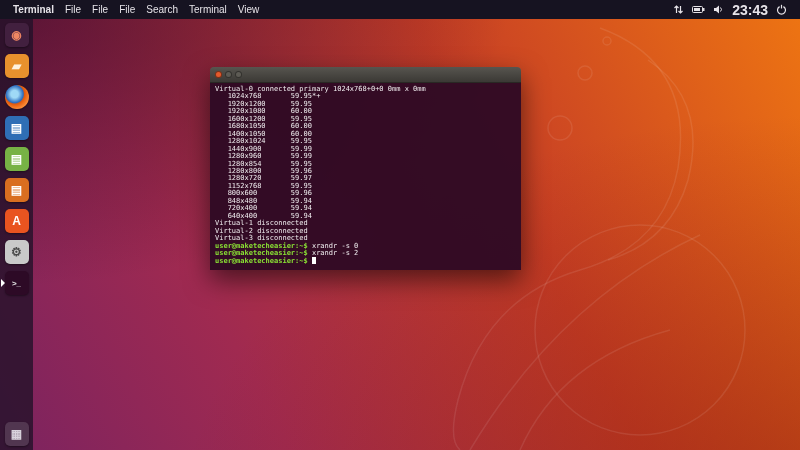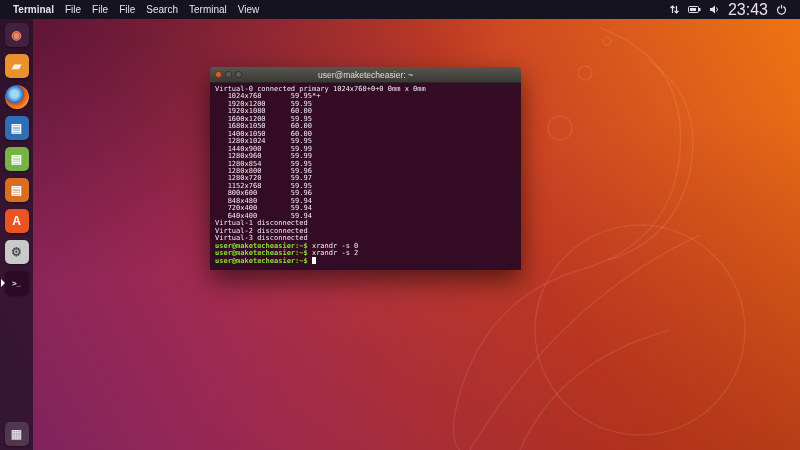--- a/index.html
+++ b/index.html
@@ -12,21 +12,21 @@
   .wallart{position:absolute;inset:0;z-index:1;pointer-events:none;}
 
   
   .topbar{position:absolute;left:0;top:0;right:0;height:19px;background:#161321;color:#e6e3e8;
     display:flex;align-items:center;font-size:10px;z-index:6;padding:0 13px;gap:11px;}
   .appname{font-weight:bold;}
   #menus{display:flex;gap:11px;}
   .menu-item{cursor:default;}
   .tray{margin-left:auto;display:flex;align-items:center;gap:8px;}
   .tray svg{display:block;}
-  .clock{font-weight:normal;font-size:16px;}
+  .clock{font-weight:bold;font-size:14px;}
 
   
   .launcher{position:absolute;left:0;top:19px;bottom:0;width:33px;background:rgba(35,18,41,.8);
     z-index:5;display:flex;flex-direction:column;align-items:center;padding:3px 0;gap:5px;box-sizing:border-box;}
   .litem{width:26px;height:26px;position:relative;display:flex;align-items:center;justify-content:center;flex:0 0 auto;}
   .licon{width:24px;height:24px;border-radius:5px;display:flex;align-items:center;justify-content:center;
     font-weight:bold;box-shadow:0 1px 2px rgba(0,0,0,.4);}
   .pip{position:absolute;left:-3px;top:9px;width:0;height:0;border-left:4px solid #ffffff;
     border-top:4px solid transparent;border-bottom:4px solid transparent;}
   .lspacer{flex:1 1 auto;}
@@ -140,18 +140,17 @@
       </div>
     </div>
 
   <div class="window">
     <div class="titlebar">
       <div class="wbtns">
         <span class="wbtn close"></span>
         <span class="wbtn min"></span>
         <span class="wbtn max"></span>
       </div>
-      <span class="wtitle">user@maketecheasier: ~</span>
     </div>
     <div class="termbody" id="termbody"><div class="tline">Virtual-0 connected primary 1024x768+0+0 0mm x 0mm</div><div class="tline">   1024x768       59.95*+</div><div class="tline">   1920x1200      59.95</div><div class="tline">   1920x1080      60.00</div><div class="tline">   1600x1200      59.95</div><div class="tline">   1680x1050      60.00</div><div class="tline">   1400x1050      60.00</div><div class="tline">   1280x1024      59.95</div><div class="tline">   1440x900       59.99</div><div class="tline">   1280x960       59.99</div><div class="tline">   1280x854       59.95</div><div class="tline">   1280x800       59.96</div><div class="tline">   1280x720       59.97</div><div class="tline">   1152x768       59.95</div><div class="tline">   800x600        59.96</div><div class="tline">   848x480        59.94</div><div class="tline">   720x400        59.94</div><div class="tline">   640x400        59.94</div><div class="tline">Virtual-1 disconnected</div><div class="tline">Virtual-2 disconnected</div><div class="tline">Virtual-3 disconnected</div><div class="tline"><span class="prompt">user@maketecheasier:~$</span><span> xrandr -s 0</span></div><div class="tline"><span class="prompt">user@maketecheasier:~$</span><span> xrandr -s 2</span></div><div class="tline"><span class="prompt">user@maketecheasier:~$</span><span></span> <span class="cursor"></span></div></div>
   </div>
 
 </div>
 
 </body></html>

